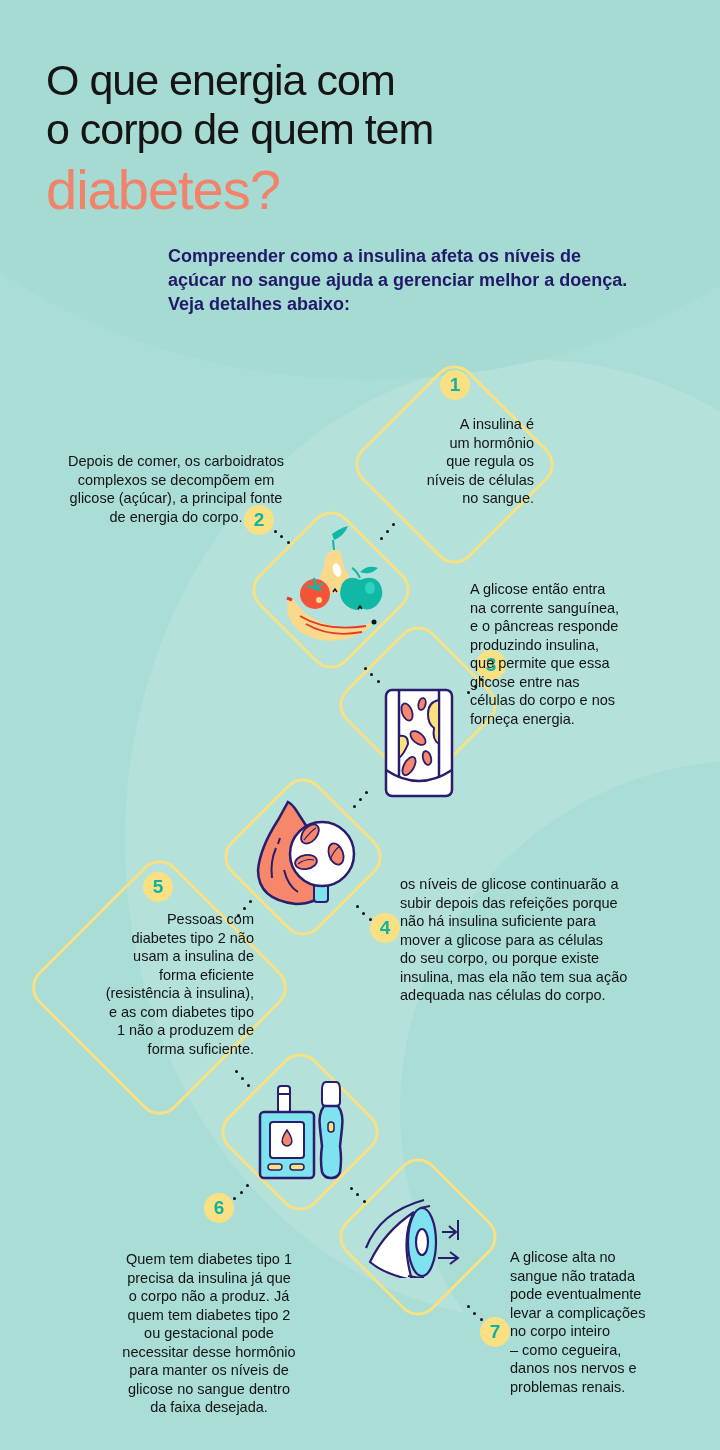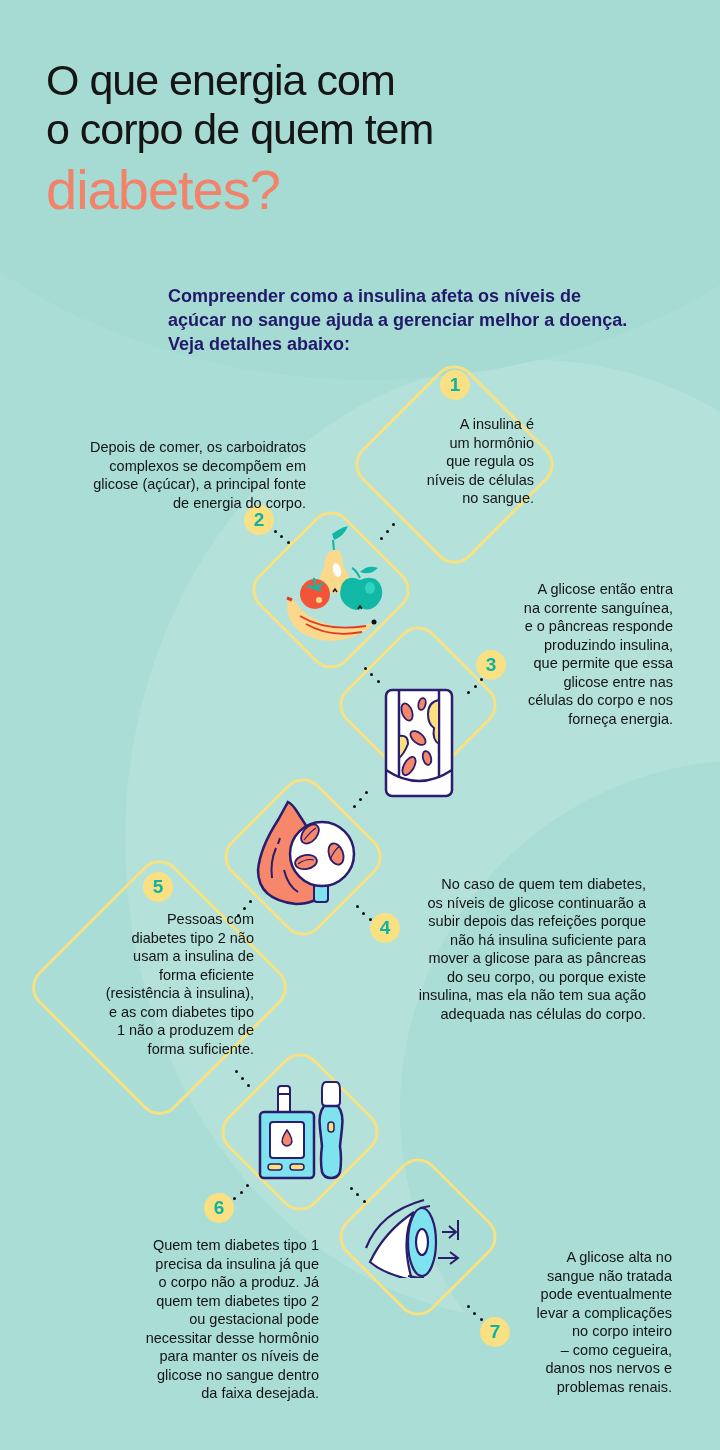--- a/index.html
+++ b/index.html
@@ -45,21 +45,20 @@
     letter-spacing: -1px;
     margin-top: -4px;
   }
 
   .intro {
     position: absolute; left: 168px; top: 244px; width: 510px;
     color: #22186a;
     font-weight: bold;
     font-size: 18px;
     line-height: 24px;
-    margin-top: 40px;
   }
 
   .diamond {
     position: absolute;
     border: 3px solid #f7e182;
     border-radius: 22px;
     transform: rotate(45deg);
   }
 
   .badge {
@@ -77,22 +76,22 @@
   .dots { position: absolute; width: 3px; height: 3px; border-radius: 50%; background: #111; }
 
   .text-block {
     position: absolute;
     font-size: 14.5px;
     line-height: 18.5px;
     color: #141414;
   }
   .text-block .ln { display: block; white-space: nowrap; }
   .center { text-align: right; }
-  .right { text-align: right; }
-  .left { text-align: right; }
+  .right { }
+  .left { text-align: center; margin-top: 14px; }
 
   .icon { position: absolute; }
 </style>
 </head>
 <body>
 
 <div class="bg-layer bg-big-circle"></div>
 <div class="bg-layer bg-top-swoosh"></div>
 <div class="bg-layer bg-right-circle"></div>
 
@@ -197,25 +196,24 @@
   <span class="ln">na corrente sanguínea,</span>
   <span class="ln">e o pâncreas responde</span>
   <span class="ln">produzindo insulina,</span>
   <span class="ln">que permite que essa</span>
   <span class="ln">glicose entre nas</span>
   <span class="ln">células do corpo e nos</span>
   <span class="ln">forneça energia.</span>
 </div>
 
 <div class="text-block right" style="left:400px; top:875px; width:246px;">
-  <span class="ln">No caso de quem tem diabetes,</span>
   <span class="ln">os níveis de glicose continuarão a</span>
   <span class="ln">subir depois das refeições porque</span>
   <span class="ln">não há insulina suficiente para</span>
-  <span class="ln">mover a glicose para as pâncreas</span>
+  <span class="ln">mover a glicose para as células</span>
   <span class="ln">do seu corpo, ou porque existe</span>
   <span class="ln">insulina, mas ela não tem sua ação</span>
   <span class="ln">adequada nas células do corpo.</span>
 </div>
 
 <div class="text-block center" style="left:64px; top:910px; width:190px;">
   <span class="ln">Pessoas com</span>
   <span class="ln">diabetes tipo 2 não</span>
   <span class="ln">usam a insulina de</span>
   <span class="ln">forma eficiente</span>

